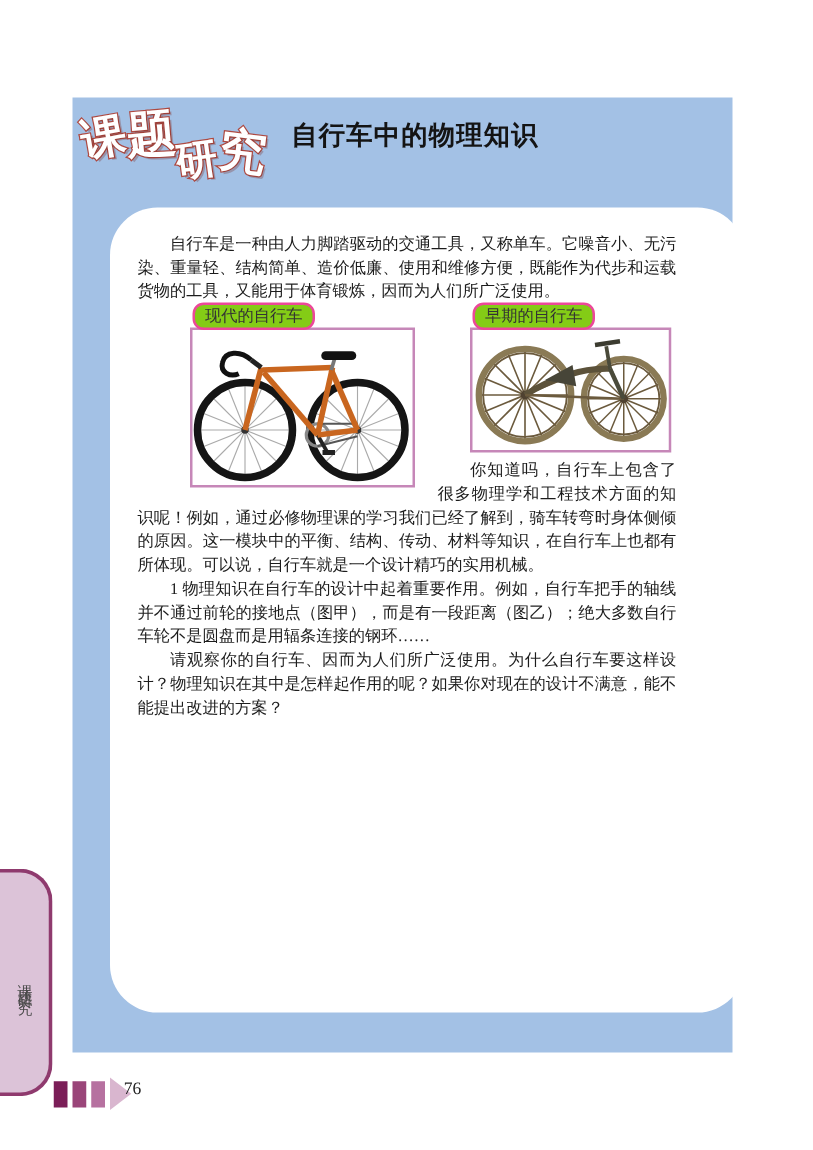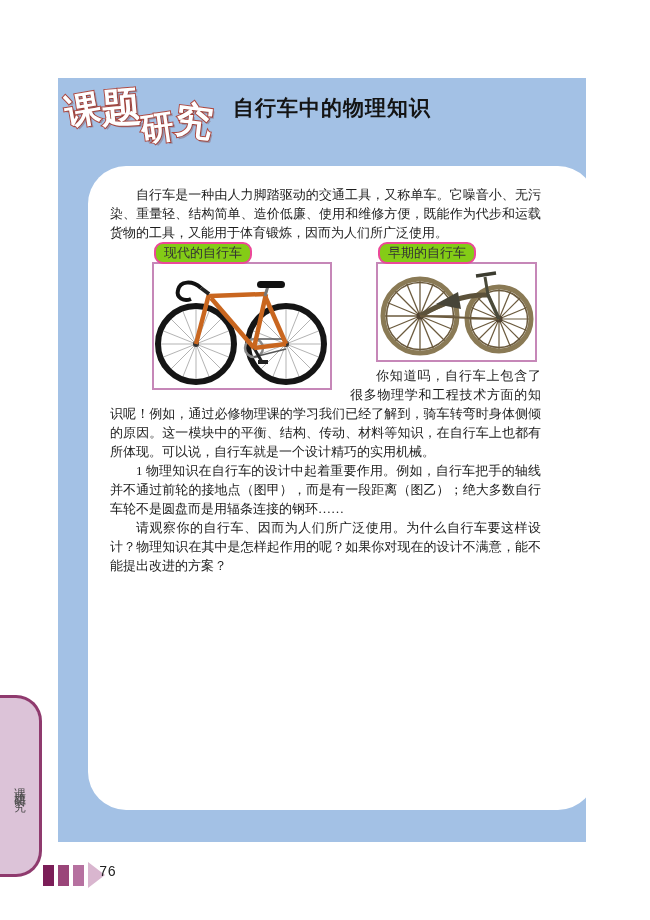--- a/index.html
+++ b/index.html
@@ -83,21 +83,21 @@
   .footer-arrow .s2 { background:#9a4579; }
   .footer-arrow .s3 { background:#b671a0; }
   .footer-arrow .head {
     width:0; height:0;
     border-left:17px solid #d9b6cf;
     border-top:13px solid transparent;
     border-bottom:13px solid transparent;
   }
   .page-number {
     position:absolute; left:99px; top:864px; font-size:14px; color:#222;
-    font-family:Liberation Mono, monospace;
+    font-family:Liberation Serif, serif;
   }
 </style>
 </head>
 <body>
 
 <div class="page">
 
   <div class="blue-box">
 
     <div class="logo">

